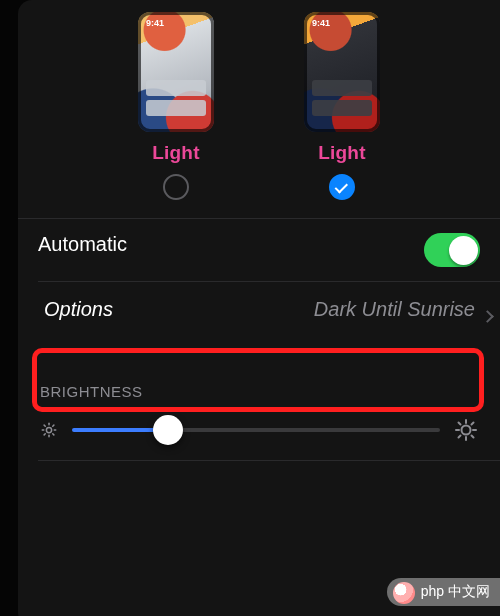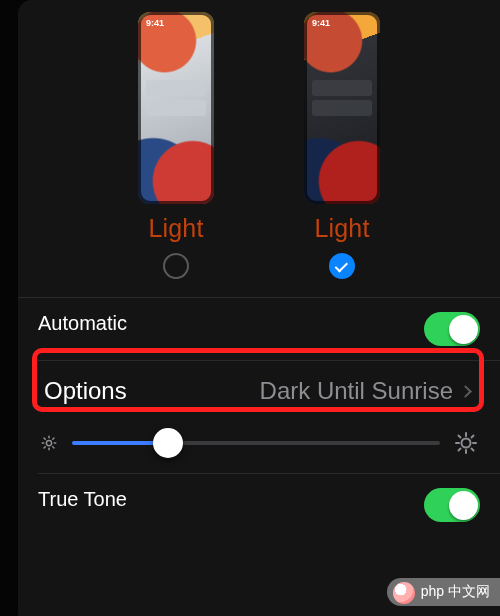--- a/index.html
+++ b/index.html
@@ -17,21 +17,21 @@
   }
   .appearance-row {
     display: flex; justify-content: center; gap: 90px;
     padding: 0 20px 18px;
   }
   .appearance-option {
     display: flex; flex-direction: column; align-items: center;
     cursor: pointer;
   }
   .phone-preview {
-    width: 76px; height: 192px; border-radius: 12px;
+    width: 76px; height: 120px; border-radius: 12px;
     position: relative; overflow: hidden;
     box-shadow: inset 0 0 0 3px rgba(0,0,0,0.6);
   }
   .phone-preview.light-preview {
     background:
       radial-gradient(circle at 35% 15%, #e06040 0%, #e06040 18%, transparent 19%),
       radial-gradient(circle at 72% 88%, #ce3b34 0%, #ce3b34 22%, transparent 23%),
       radial-gradient(circle at 20% 90%, #2a4a85 0%, #2a4a85 25%, transparent 26%),
       linear-gradient(160deg, #f4c06a 0%, #f4c06a 22%, #d9dde1 22%, #b3b8bf 70%, #6f7e95 100%);
   }
@@ -48,21 +48,21 @@
   }
   .notif {
     position: absolute; left: 8px; right: 8px; height: 16px;
     border-radius: 3px;
   }
   .light-preview .notif { background: rgba(200,205,210,0.85); }
   .dark-preview  .notif { background: rgba(60,62,68,0.9); }
   .notif.n1 { top: 68px; }
   .notif.n2 { top: 88px; }
   .appearance-label {
-    margin-top: 10px; font-size: 25px; color: #c2410c; font-weight: 400;
+    margin-top: 10px; font-size: 19px; color: #ec4899; font-weight: 700;
     letter-spacing: 0.2px;
   }
   .radio {
     margin-top: 10px; width: 26px; height: 26px; border-radius: 50%;
     border: 2px solid #5a5a5e; display:flex; align-items:center; justify-content:center;
   }
   .radio.checked { background: #0a84ff; border-color: #0a84ff; }
   .radio.checked::after {
     content:""; width:10px; height:5px; border:2.5px solid #fff;
     border-top:none; border-right:none; transform: rotate(-45deg) translate(0px,-1px);
@@ -83,23 +83,23 @@
     border-radius: 50%; background: #fff;
     box-shadow: 0 2px 3px rgba(0,0,0,0.35);
   }
   .toggle.on .knob { right: 2.5px; }
   .highlight-box {
     position: absolute; left: 32px; right: 16px; top: 348px; height: 64px;
     border: 5px solid #ff1f1f; border-radius: 10px; pointer-events:none;
   }
   .options-row {
     display:flex; align-items:center; justify-content:space-between;
-    padding: 16px 30px 16px 26px; font-size: 24px;
-  }
-  .options-row .val { color: #8d8d93; display:flex; align-items:center; gap:8px;margin-left:16px; }
+    padding: 16px 8px 16px 26px; font-size: 20px; font-style: italic;
+  }
+  .options-row .val { color: #8d8d93; display:flex; align-items:flex-end; gap:8px;margin-left:16px; }
   .chevron {
     width: 9px; height: 9px; border-right: 2.5px solid #5b5b60;
     border-top: 2.5px solid #5b5b60; transform: rotate(45deg);
   }
   .section-header {
     color: #8d8d93; font-size: 15px; letter-spacing: 0.5px;
     padding: 46px 22px 8px; text-transform: uppercase;
   }
   .slider-row {
     display:flex; align-items:center; gap: 14px;
@@ -170,20 +170,21 @@
   <div class="sep" style="margin-left:20px"></div>
 
   <div class="options-row">
     <span class="label" style="color:#fff">Options</span>
     <span class="val">
       <span>Dark Until Sunrise</span>
       <span class="chevron"></span>
     </span>
   </div>
 
+  <div class="section-header">BRIGHTNESS</div>
 
   <div class="slider-row">
     <span class="sun-icon">
       <svg width="18" height="18" viewBox="0 0 24 24" fill="none" stroke="#8d8d93" stroke-width="2">
         <circle cx="12" cy="12" r="3.5"></circle>
         <g stroke-linecap="round">
           <line x1="12" y1="3" x2="12" y2="5"></line>
             <line x1="12" y1="19" x2="12" y2="21"></line>
           <line x1="3" y1="12" x2="5" y2="12"></line>
             <line x1="19" y1="12" x2="21" y2="12"></line>
@@ -209,26 +210,20 @@
             <line x1="17.5" y1="17.5" x2="19.5" y2="19.5"></line>
           <line x1="4.5" y1="19.5" x2="6.5" y2="17.5"></line>
             <line x1="17.5" y1="6.5" x2="19.5" y2="4.5"></line>
         </g>
       </svg>
     </span>
   </div>
 
   <div class="sep" style="margin-left:20px"></div>
 
-  <div class="row">
-    <span class="label">True Tone</span>
-    <div class="toggle on">
-        <div class="knob"></div>
-      </div>
-  </div>
 
 </div>
 
 <div class="highlight-box"></div>
 
 <div class="watermark">
   <span>php 中文网</span>
 </div>
 
 </body></html>

